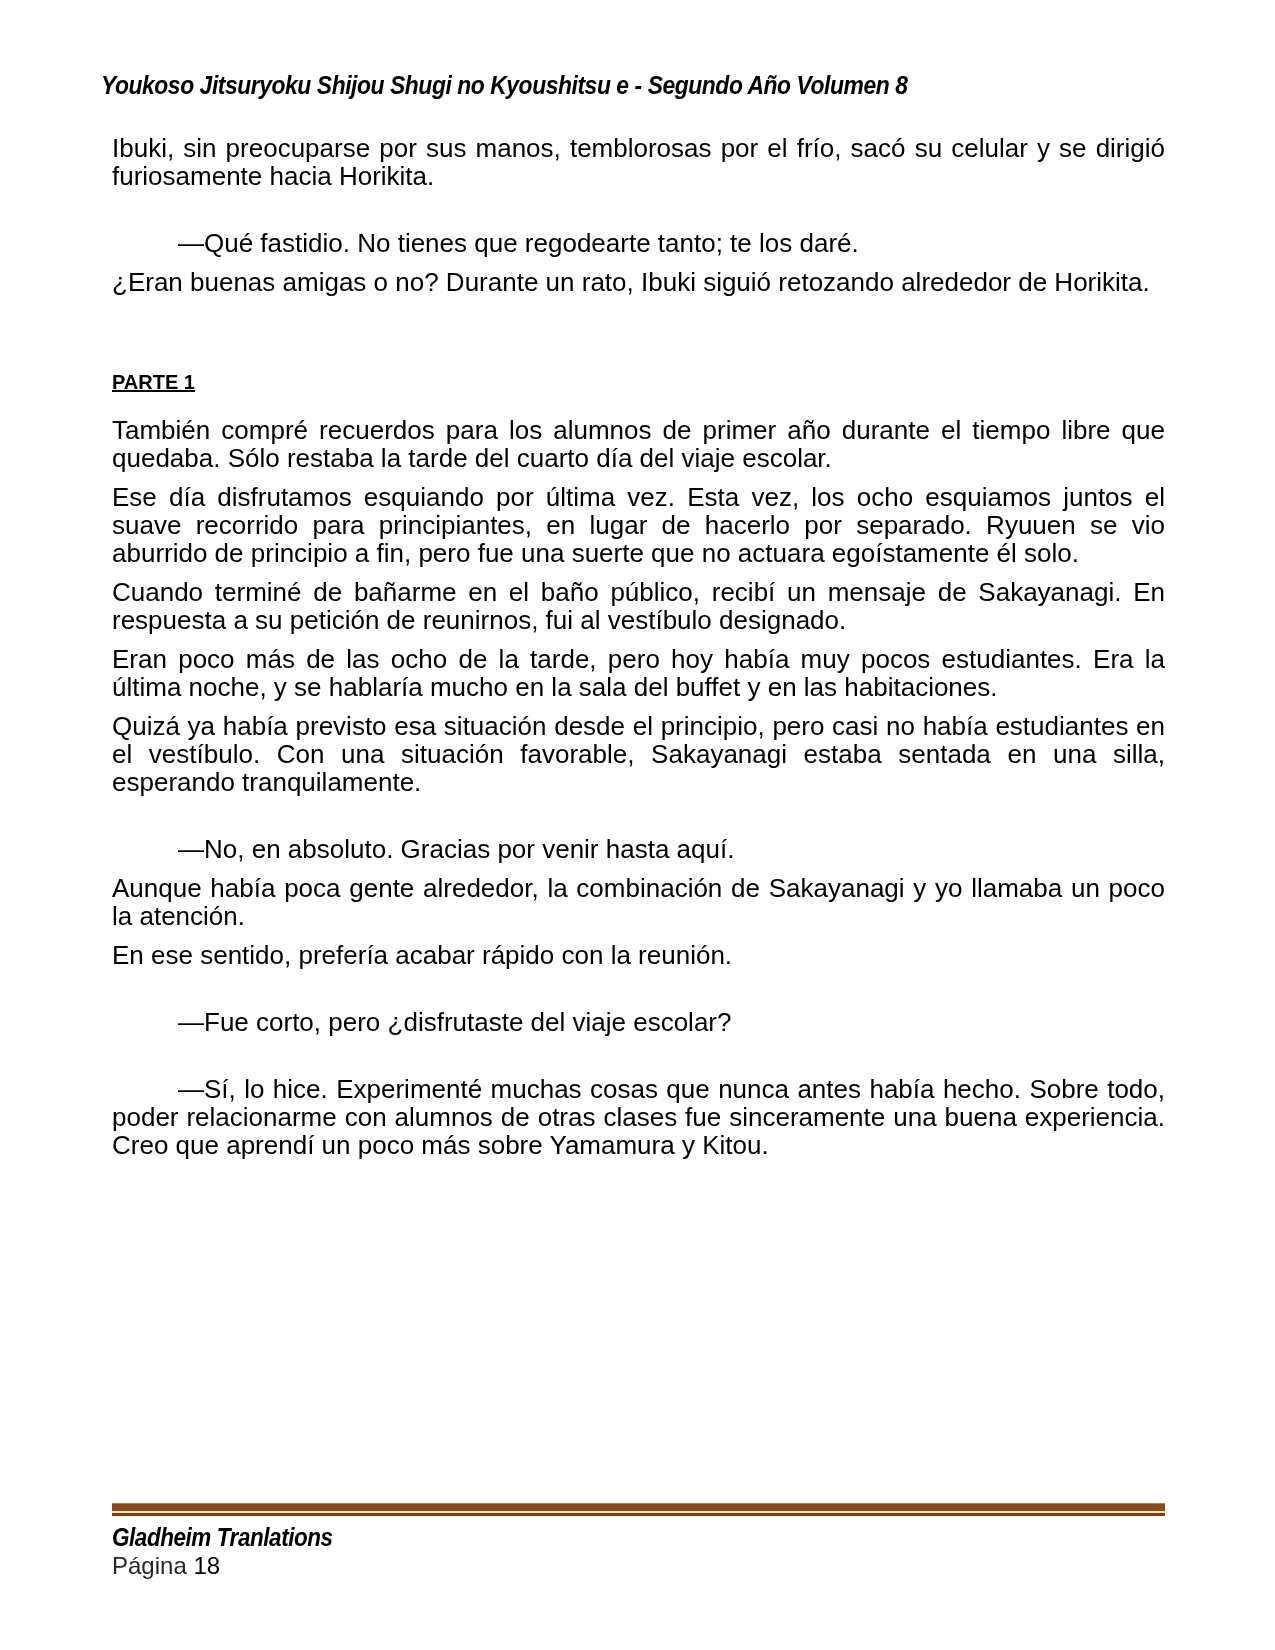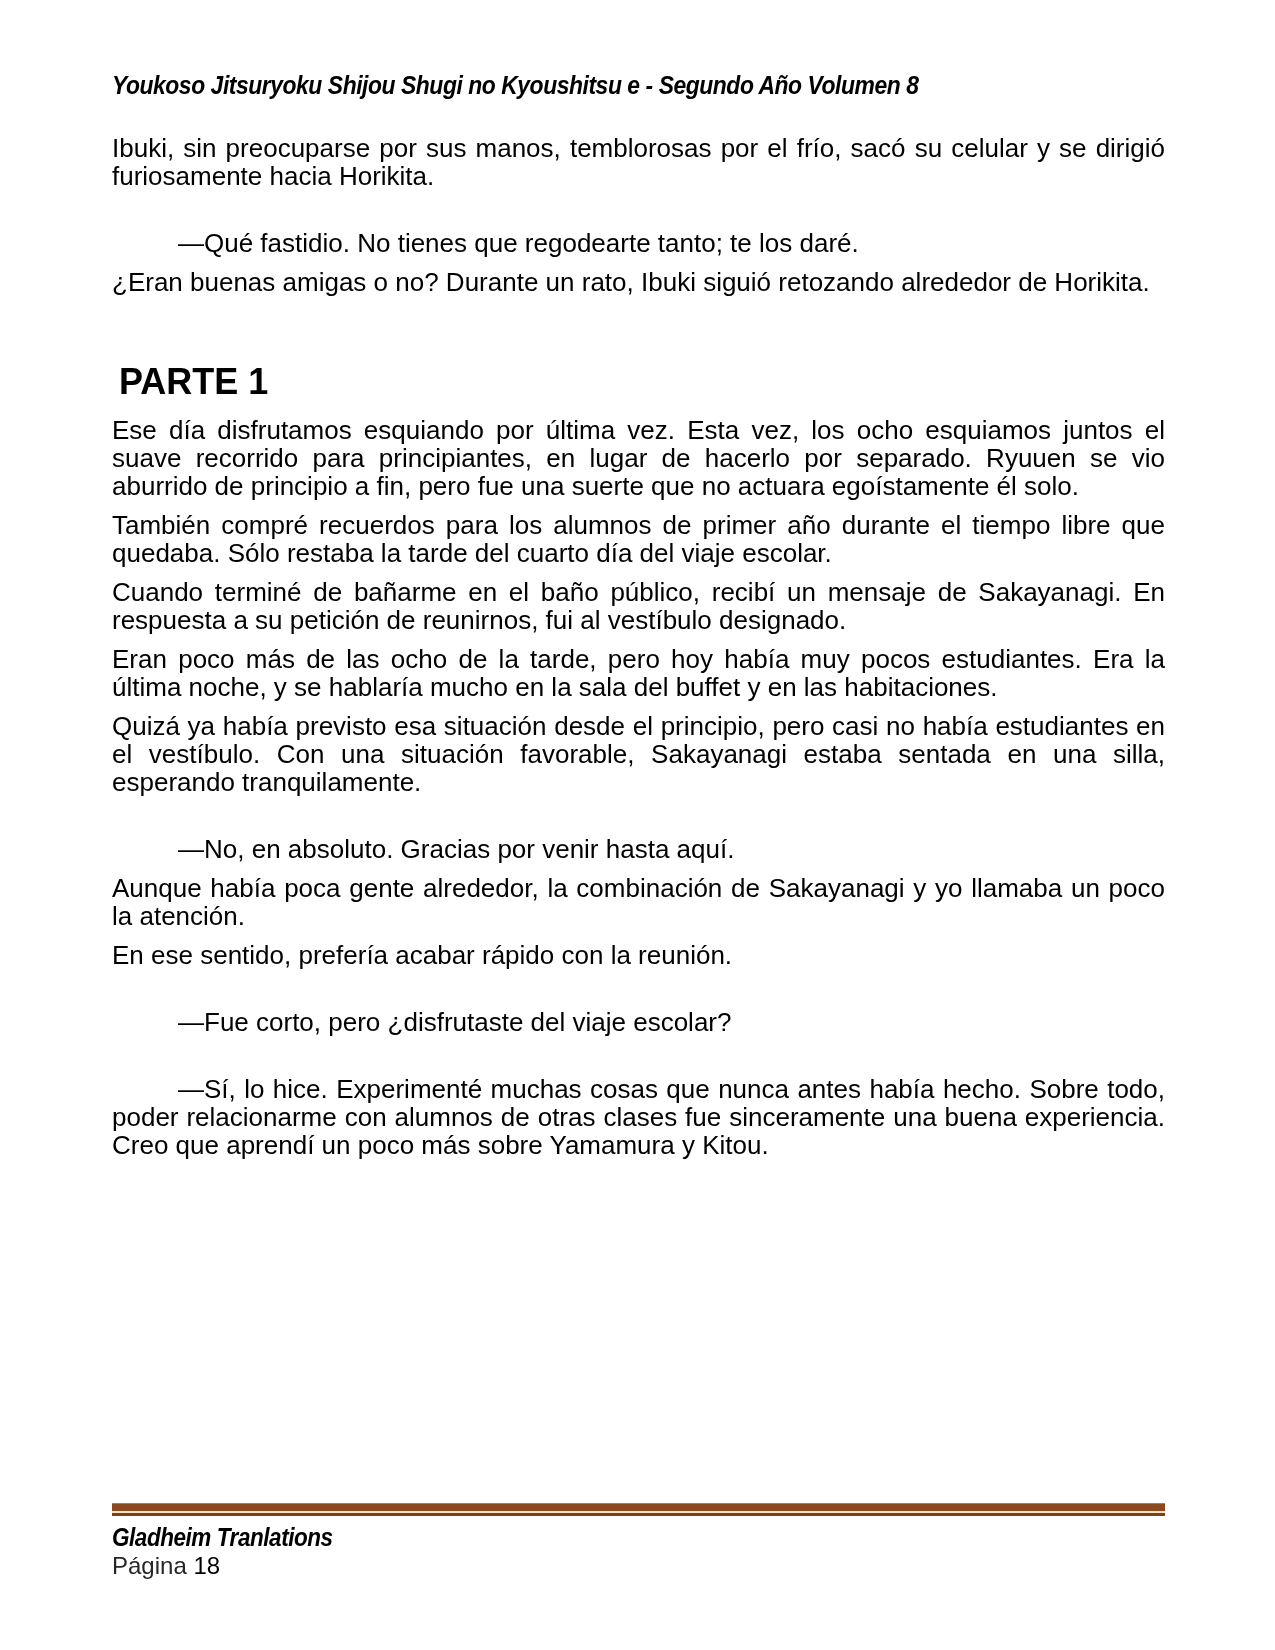--- a/index.html
+++ b/index.html
@@ -14,21 +14,21 @@
     background: #ffffff;
     color: #000000;
     font-family: "Liberation Sans", sans-serif;
     overflow: hidden;
   }
 
   
   .page-header {
     position: absolute;
     top: 70px;
-    left: 112px;
+    left: 101px;
     right: 110px;
     white-space: nowrap;
   }
   .header-title {
     display: inline-block;
     font-family: "Liberation Sans", sans-serif;
     font-weight: bold;
     font-style: italic;
     font-size: 26px;
     letter-spacing: -0.5px;
@@ -47,25 +47,26 @@
   .page-body p {
     margin: 0 0 11px 0;
     font-size: 26px;
     line-height: 28px;
   }
   .page-body p.dialogue {
     text-indent: 66px;
     margin-top: 39px;
   }
   .page-body h2.heading {
-    margin: 67px 0 15px 7px;
-    font-size: 36px;
+    margin: 67px 0 15px 0;
+    font-size: 20px;
     line-height: 38px;
     font-weight: bold;
     text-align: left;
+    text-decoration: underline;
   }
 
   
   .page-footer {
     position: absolute;
     top: 1503px;
     left: 112px;
     right: 110px;
   }
   .footer-rule {
@@ -105,22 +106,22 @@
 
   <header class="page-header">
     <span class="header-title">Youkoso Jitsuryoku Shijou Shugi no Kyoushitsu e - Segundo Año Volumen 8</span>
   </header>
 
   <main class="page-body" id="content">
       <p class="para">Ibuki, sin preocuparse por sus manos, temblorosas por el frío, sacó su celular y se dirigió furiosamente hacia Horikita.</p>
       <p class="dialogue">—Qué fastidio. No tienes que regodearte tanto; te los daré.</p>
       <p class="para">¿Eran buenas amigas o no? Durante un rato, Ibuki siguió retozando alrededor de Horikita.</p>
       <h2 class="heading">PARTE 1</h2>
+      <p class="para">También compré recuerdos para los alumnos de primer año durante el tiempo libre que quedaba. Sólo restaba la tarde del cuarto día del viaje escolar.</p>
       <p class="para">Ese día disfrutamos esquiando por última vez. Esta vez, los ocho esquiamos juntos el suave recorrido para principiantes, en lugar de hacerlo por separado. Ryuuen se vio aburrido de principio a fin, pero fue una suerte que no actuara egoístamente él solo.</p>
-      <p class="para">También compré recuerdos para los alumnos de primer año durante el tiempo libre que quedaba. Sólo restaba la tarde del cuarto día del viaje escolar.</p>
       <p class="para">Cuando terminé de bañarme en el baño público, recibí un mensaje de Sakayanagi. En respuesta a su petición de reunirnos, fui al vestíbulo designado.</p>
       <p class="para">Eran poco más de las ocho de la tarde, pero hoy había muy pocos estudiantes. Era la última noche, y se hablaría mucho en la sala del buffet y en las habitaciones.</p>
       <p class="para">Quizá ya había previsto esa situación desde el principio, pero casi no había estudiantes en el vestíbulo. Con una situación favorable, Sakayanagi estaba sentada en una silla, esperando tranquilamente.</p>
       <p class="dialogue">—No, en absoluto. Gracias por venir hasta aquí.</p>
       <p class="para">Aunque había poca gente alrededor, la combinación de Sakayanagi y yo llamaba un poco la atención.</p>
       <p class="para">En ese sentido, prefería acabar rápido con la reunión.</p>
       <p class="dialogue">—Fue corto, pero ¿disfrutaste del viaje escolar?</p>
       <p class="dialogue">—Sí, lo hice. Experimenté muchas cosas que nunca antes había hecho. Sobre todo, poder relacionarme con alumnos de otras clases fue sinceramente una buena experiencia. Creo que aprendí un poco más sobre Yamamura y Kitou.</p>
     </main>
 

